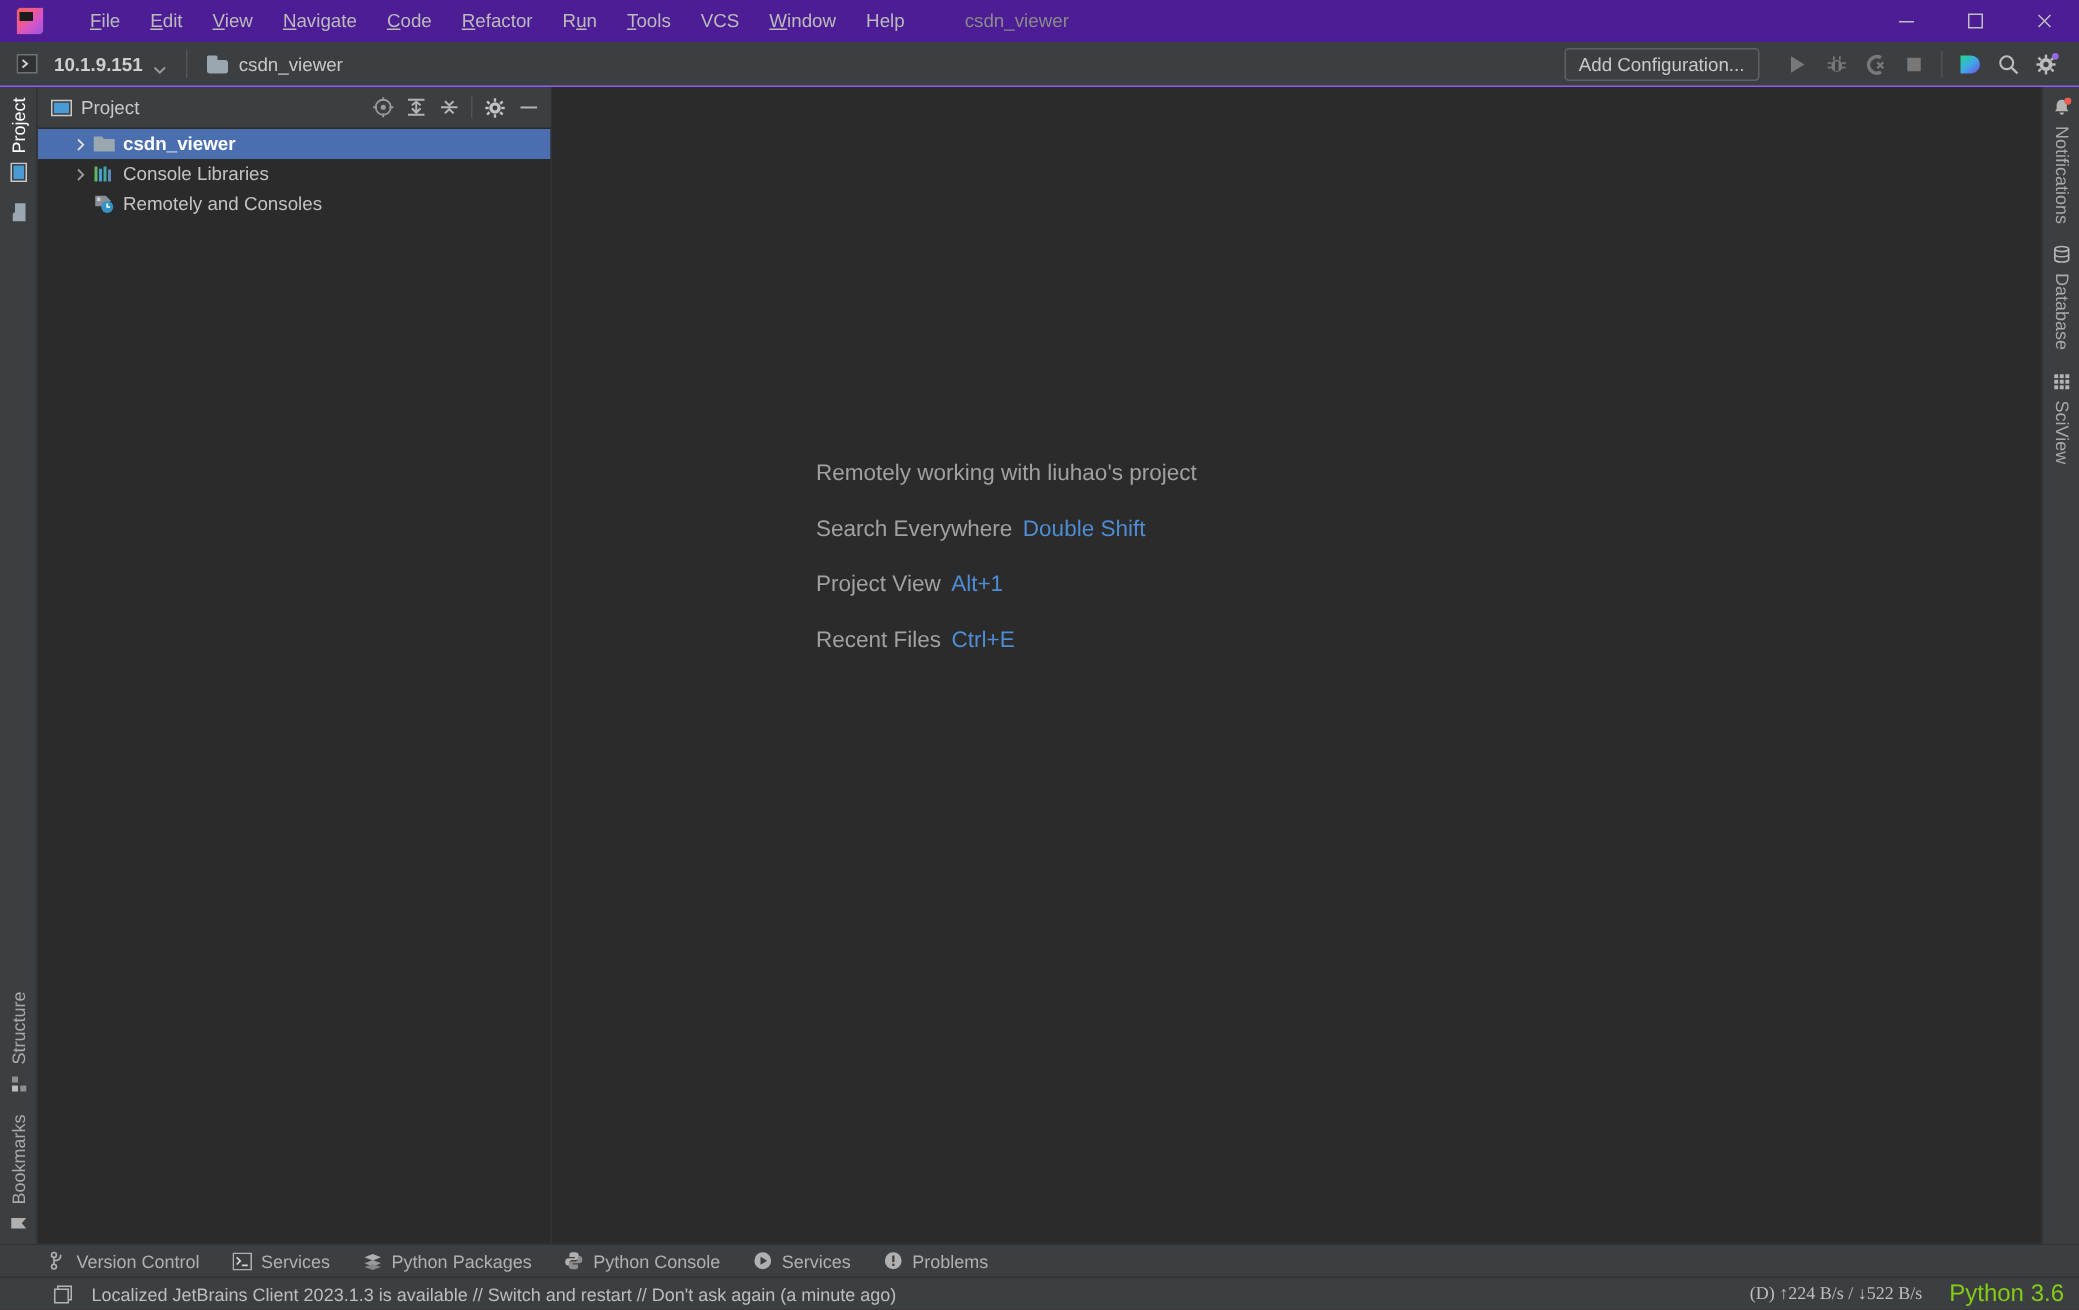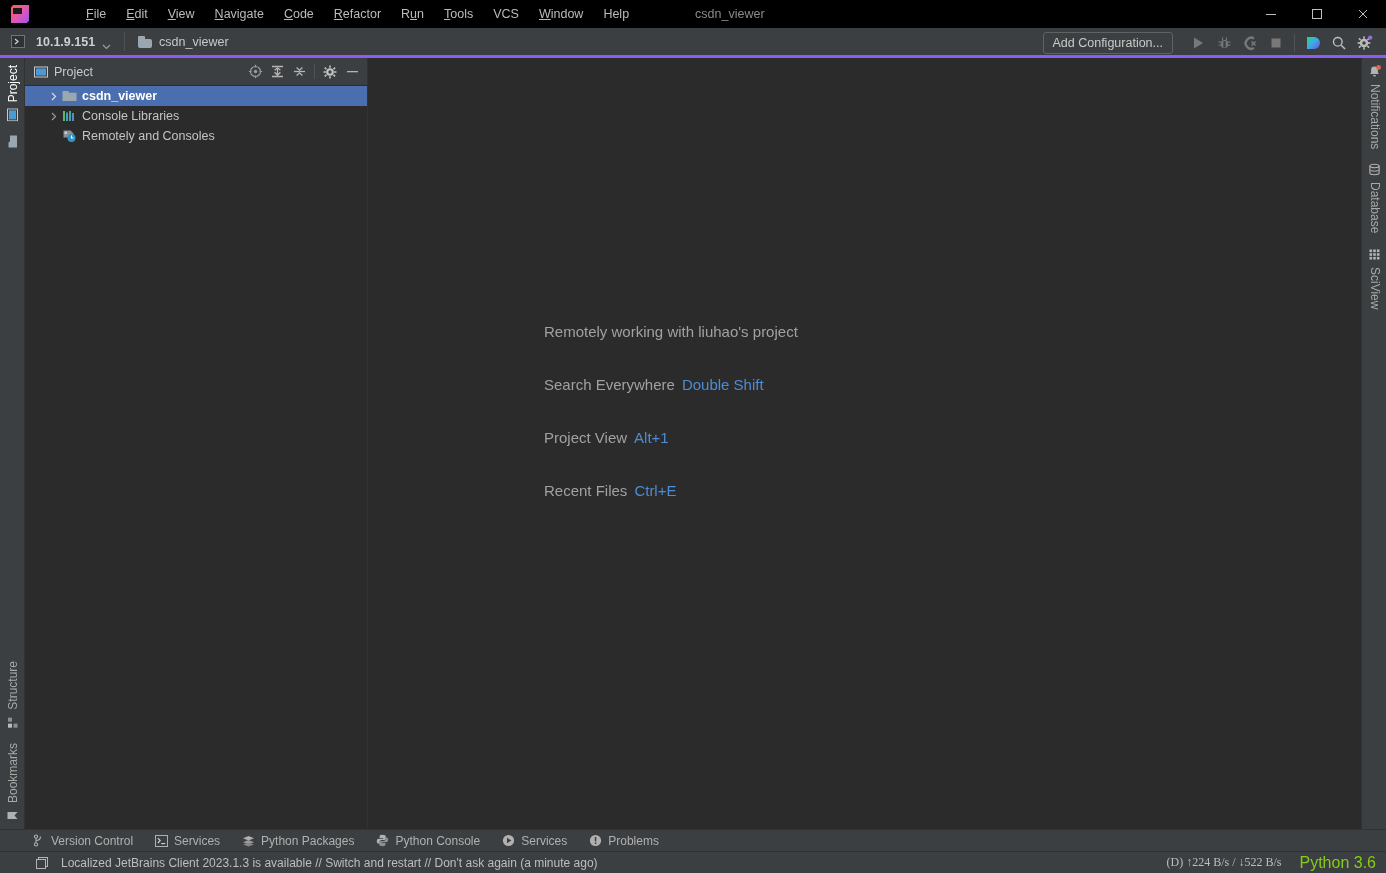--- a/index.html
+++ b/index.html
@@ -8,24 +8,23 @@
     background: #3c3f41;
     font-family: "Liberation Sans", sans-serif;
     overflow: hidden;
     -webkit-font-smoothing: antialiased;
   }
   .app { position: relative; width: 1386px; height: 873px; display: flex; flex-direction: column; background: #3c3f41; }
 
   
   .titlebar {
     height: 28px; flex: 0 0 28px;
-    background: #000000;
+    background: #4c1d95;
     display: flex; align-items: center;
     position: relative;
-    gap: 26px;
   }
   .logo { width: 18px; height: 18px; margin-left: 11px; position: relative; flex: 0 0 18px; }
   .logo-sq {
     position: absolute; inset: 0;
     background: linear-gradient(135deg,#f0625a 0%, #ef5a8c 35%, #d555c9 62%, #9a56e0 100%);
     clip-path: polygon(12% 0,100% 0,100% 88%,88% 100%,0 100%,0 12%);
   }
   .logo-blk { position: absolute; left: 2px; top: 3px; width: 9px; height: 6px; background: #1c1c1c; }
   .menubar { display: flex; align-items: center; margin-left: 21px; gap: 0; }
   .menu-item {
@@ -37,21 +36,21 @@
     font-size: 12.5px; color: #8a8a8a; margin-left: 30px; white-space: nowrap;
   }
   .win-ctrls { position: absolute; right: 0; top: 0; height: 28px; display: flex; }
   .wc { width: 46px; height: 28px; display: flex; align-items: center; justify-content: center; }
   .wc svg { display: block; }
 
   
   .navbar {
     height: 30px; flex: 0 0 30px; background: #3c3f41;
     display: flex; align-items: center; position: relative;
-    border-bottom: 3px solid #8b5cf6;
+    border-bottom: 1px solid #8b5cf6;
   }
   .nav-run-icon { width: 16px; height: 16px; margin-left: 10px; flex:0 0 16px; display:flex; align-items:center; justify-content:center;}
   .nav-host { display: flex; align-items: center; gap: 7px; margin-left: 10px; }
   .nav-host-label { font-size: 12.5px; color: #cfcfcf; font-weight: bold; }
   .chev-dn { width: 9px; height: 9px; position: relative; }
   .nav-sep { width: 1px; height: 19px; background: #4f5356; margin: 0 13px; }
   .nav-crumb { display: flex; align-items: center; gap: 7px; }
   .nav-crumb-label { font-size: 12.5px; color: #c8c8c8; }
   .folder-ico { width: 14px; height: 12px; position: relative; flex: 0 0 14px; }
   .folder-ico .f-body { position: absolute; left:0; bottom:0; width:14px; height:9px; background:#9aa7b0; border-radius:1px 2px 2px 2px; }
@@ -114,21 +113,21 @@
   .t-ico { width: 16px; height: 16px; flex:0 0 16px; margin-right: 5px; display:flex;align-items:center;justify-content:center; }
 
   
   .editor-area {
     flex: 1 1 auto; background: #2b2b2b; position: relative; overflow: hidden;
   }
   .welcome {
     position: absolute; left: 176px; top: 248px;
     display: flex; flex-direction: column; gap: 17px;
   }
-  .w-line { font-size: 15px; color: #a1a1a1; white-space: nowrap; line-height: 20px; margin-top: 16px; }
+  .w-line { font-size: 15px; color: #a1a1a1; white-space: nowrap; line-height: 20px; }
   .w-line .key { color: #4e8cd4; margin-left: 7px; }
 
   
   .stripe-r {
     width: 25px; flex: 0 0 25px; background: #3c3f41;
     border-left: 1px solid #323232;
     display: flex; flex-direction: column; position: relative;
   }
   .vtab-r {
     writing-mode: vertical-rl;

